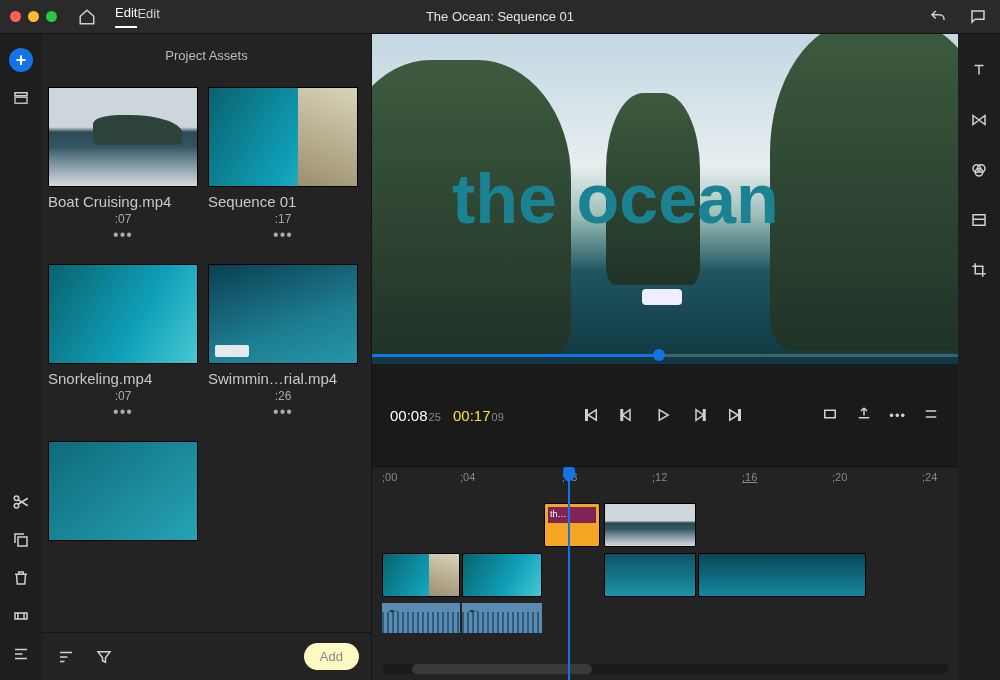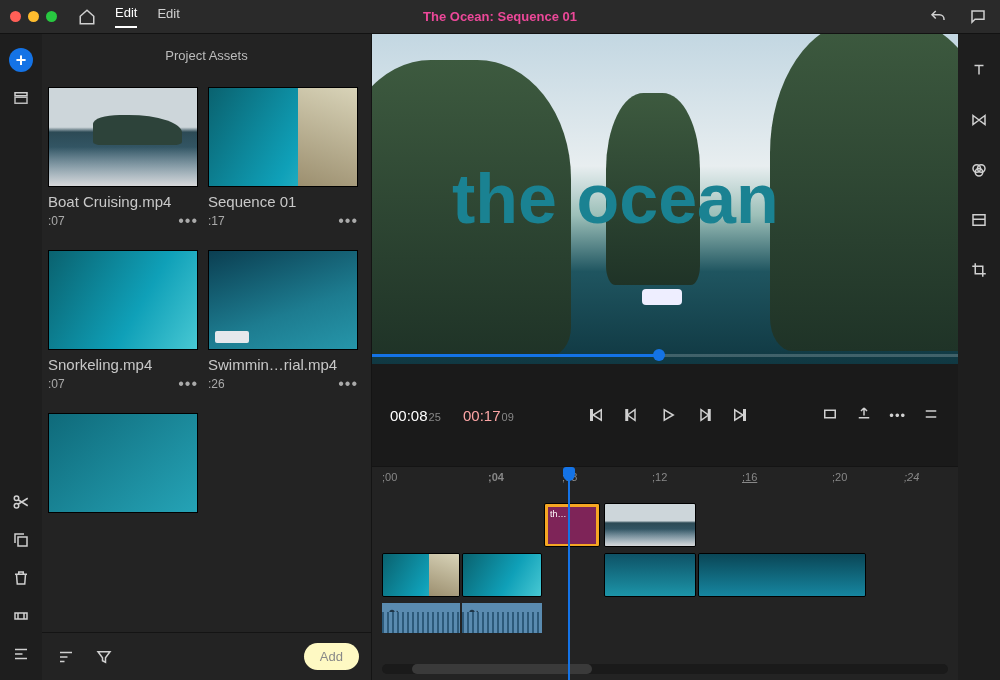--- a/index.html
+++ b/index.html
@@ -16,77 +16,77 @@
     height: 34px;
     background: #2a2a2a;
     display: flex;
     align-items: center;
     padding: 0 10px;
     border-bottom: 1px solid #121212;
   }
   .traffic { display: flex; gap: 7px; margin-right: 18px;}
   .traffic span { width: 11px; height: 11px; border-radius: 50%; display:block;}
   .close-l { background:#ff5f57;} .min-l{background:#febc2e;} .max-l{background:#28c840;}
-  .nav-tabs { display:flex; gap:20px; align-items:center; }
+  .nav-tabs { display:flex; align-items:center; }
   .nav-tabs a { color:#d0d0d0; text-decoration:none; padding-bottom:6px; }
   .nav-tabs .active { border-bottom:2px solid #fff; color:#fff; }
-  .title-center { position:absolute; left:50%; transform:translateX(-50%); color:#ec4899;font-weight:bold;}
+  .title-center { position:absolute; left:50%; transform:translateX(-50%); color:#e5e5e5;}
   .title-right { margin-left:auto; display:flex; gap:16px; }
   .svg-icon { width:18px; height:18px; fill:none; stroke:#d0d0d0; stroke-width:2; }
 
   .main { display:flex; height:646px; }
 
   
   .left-rail { width:42px; background:#1e1e1e; display:flex; flex-direction:column; align-items:center; padding:14px 0; gap:14px;}
   .rail-btn { width:24px; height:24px; display:flex; align-items:center; justify-content:center; color:#bbb; cursor:pointer;}
   .rail-spacer { flex:1; }
   .plus-btn { width:24px; height:24px; border-radius:50%; background:#1473e6; color:#fff; font-size:18px; display:flex;align-items:center;justify-content:center; font-weight:bold;}
 
   
   .assets { width:330px; background:#232323; border-right:1px solid #141414; display:flex; flex-direction:column;}
   .assets-head { text-align:center; padding:14px 0; color:#bcbcbc;}
   .asset-grid { flex:1; overflow:auto; padding:10px 12px 0 6px;}
   .asset-row { display:flex; gap:10px; }
   .asset { width:150px; margin-bottom:20px;}
   .thumb { width:150px; height:100px; background:#0a0a0a; border:1px solid #000; position:relative; overflow:hidden;}
   .asset-name { font-size:15px; color:#c8c8c8; margin-top:6px; white-space:nowrap; overflow:hidden; text-overflow:ellipsis;}
-  .asset-meta { display:flex; justify-content:space-between; align-items:center; margin-top:2px;}
+  .asset-meta { display:flex; justify-content:space-between; align-items:center; margin-top:2px;flex-direction:column;}
   .asset-dur { font-size:12px; color:#aaa;}
   .asset-more { color:#aaa; font-size:16px; cursor:pointer; letter-spacing:1px;}
   .assets-foot { display:flex; align-items:center; gap:14px; padding:10px 12px; border-top:1px solid #141414;}
   .add-btn { margin-left:auto; padding:6px 16px; background:#fef9c3; border-radius:16px; color:#888; font-size:13px;}
 
   
   .center { flex:1; background:#1a1a1a; display:flex; flex-direction:column;gap:28px;}
   .preview { height:330px; background:#000; position:relative; overflow:hidden;}
   .overlay-title { position:absolute; left:80px; top:125px; font-size:70px; font-weight:700; color:#1a8292; text-transform:lowercase;}
   .scrub { position:absolute; bottom:7px; left:0; right:0; height:3px; background: rgba(255,255,255,0.2);}
   .scrub-prog { height:3px; background:#1473e6; width:49%; position:relative;}
   .scrub-dot { width:12px; height:12px; border-radius:50%; background:#1473e6; position:absolute; right:-6px; top:-5px;}
 
   .playbar { height:46px; display:flex; align-items:center; padding:0 18px; gap:8px;}
   .tc { font-size:15px; }
   .tc-cur{ color:#fff;}
   .tc-sub{ color:#888; font-size:11px; margin-left:1px;}
-  .tc-dur{ color:#fca5a5; margin-left:18px;}
+  .tc-dur{ color:#fde047; margin-left:8px;}
   .play-ctr { flex:1; display:flex; align-items:center; justify-content:center; gap:16px;}
   .play-ctr .pbtn { cursor:pointer; display:flex; width:20px; height:20px; align-items:center; justify-content:center;}
   .play-right { display:flex; gap:16px; align-items:center;}
 
   
   .timeline { flex:1; background:#232323; display:flex; flex-direction:column; position:relative; border-top:1px solid #141414;}
   .ruler { height:26px; display:flex; align-items:center; position:relative; font-size:11px; color:#888; padding-left:10px;}
   .tick { position:absolute; top:4px;}
   .playhead { position:absolute; top:0; bottom:0; width:2px; background:#1473e6; left:196px; z-index:5;}
   .playhead-head { position:absolute; width:12px; height:14px; background:#1473e6; border-radius:3px 3px 50% 50%; left:-5px; top:0;}
   .tracks { flex:1; position:relative; padding:10px;}
   .track { position:relative; margin-bottom:4px;}
   .clip { position:absolute; height:44px; border:1px solid #000; overflow:hidden; border-radius:2px;}
   .tl-title-clip { background:#f5a623; }
-  .tl-title-clip span { display:block; background:#7e2458; height:37px; margin:3px; font-size:9px; color:#fff; padding:2px; overflow:hidden;}
+  .tl-title-clip span { display:block; background:#7e2458; height:16px; margin:3px; font-size:9px; color:#fff; padding:2px; overflow:hidden;}
   .audio-clip { height:30px; background:#5a8bb0; overflow:hidden; position:absolute;}
   .audio-icon { width:20px; height:20px; margin:4px; color:#233; display:inline-block;}
   .hscroll { height:10px; background:#1a1a1a; margin:6px 10px; border-radius:5px; position:relative;}
   .hscroll-thumb { position:absolute; height:10px; width:180px; background:#3a3a3a; border-radius:5px; left:30px;}
 
   
   .right-rail { width:42px; background:#1e1e1e; display:flex; flex-direction:column; align-items:center; padding:24px 0; gap:26px;}
 
   
   .sky { position:absolute; inset:0; background:linear-gradient(#c3d7e2,#e8eef0 40%,#9cbfb8 55%, #1f5560 72%, #103842);}
@@ -311,26 +311,26 @@
         <div class="pbtn" style="letter-spacing:1px;color:#d0d0d0;">•••</div>
         <div class="pbtn"><svg class="svg-icon" viewBox="0 0 24 24">
               <path d="M5 8h14M5 16h14"></path>
             </svg></div>
       </div>
     </div>
 
     <div class="timeline">
       <div class="ruler">
         <span class="tick" style="left:10px;">;00</span>
-        <span class="tick" style="left:116px;font-weight:bold;">;04</span>
+        <span class="tick" style="left:88px;">;04</span>
         <span class="tick" style="left:190px;">;08</span>
         <span class="tick" style="left:280px;">;12</span>
         <span class="tick" style="left:370px;text-decoration:underline;">;16</span>
         <span class="tick" style="left:460px;">;20</span>
-        <span class="tick" style="left:532px;font-style:italic;">;24</span>
+        <span class="tick" style="left:550px;">;24</span>
       </div>
       <div class="playhead">
           <div class="playhead-head"></div>
         </div>
       <div class="tracks">
         <div class="track" style="height:46px;">
           <div class="clip tl-title-clip" style="left:162px; width:56px;">
             <span>th…</span>
           </div>
           <div class="clip" style="left:222px; width:92px;">

